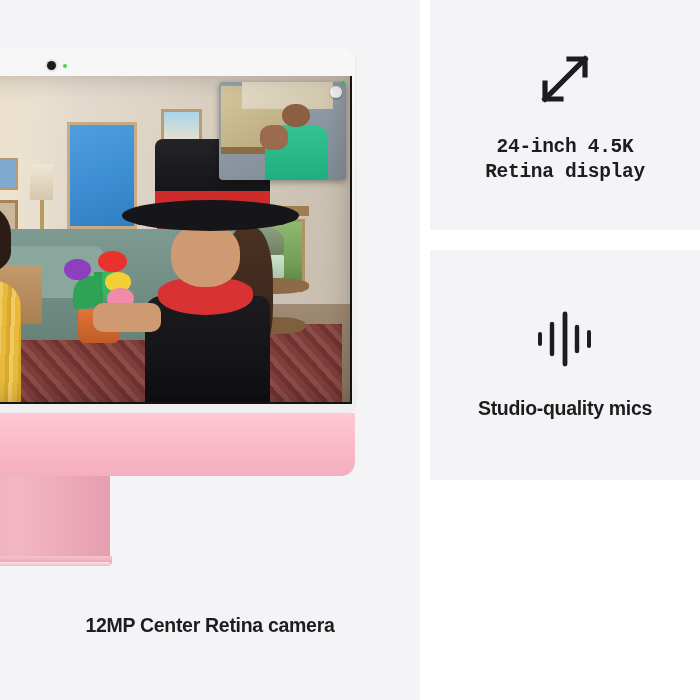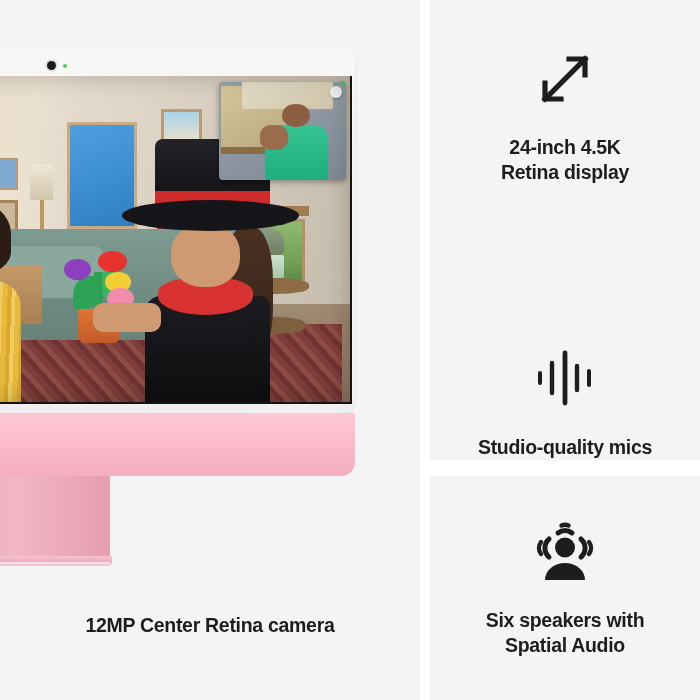--- a/index.html
+++ b/index.html
@@ -294,22 +294,22 @@
   .right-col {
     position:absolute; left:430px; top:0;
     width:270px; height:700px;
   }
   .feature-panel {
     position:absolute; left:0; width:270px;
     background:#f4f4f6;
     display:flex; flex-direction:column;
     align-items:center; justify-content:center;
   }
-  #panel-display { top:0;   height:230px; }
-  #panel-mics    { top:230px; height:230px;justify-content:flex-end; }
+  #panel-display { top:0;   height:230px;font-family:Liberation Mono, monospace; }
+  #panel-mics    { top:250px; height:230px; }
   #panel-audio   { top:476px; height:224px; }
 
   .feature-icon {
     display:flex; align-items:center; justify-content:center;
     margin-bottom: 22px;
   }
   .feature-label {
     font-size:19.5px; font-weight:700; color:#1d1d1f;
     text-align:center; line-height:1.3; letter-spacing:-0.3px;
     white-space: pre-line;
@@ -431,36 +431,15 @@
           <line x1="6" y1="26" x2="6" y2="36" stroke-width="4"></line>
           <line x1="18" y1="16" x2="18" y2="46" stroke-width="4.4"></line>
           <line x1="31" y1="6" x2="31" y2="56" stroke-width="4.8"></line>
           <line x1="43" y1="19" x2="43" y2="43" stroke-width="4.4"></line>
           <line x1="55" y1="24" x2="55" y2="38" stroke-width="4"></line>
         </svg>
       </div>
       <div class="feature-label">Studio-quality mics</div>
     </div>
 
-    <div class="feature-panel" id="panel-audio">
-      <div class="feature-icon">
-        <svg width="68" height="68" viewBox="0 0 68 68" fill="none">
-
-          <path d="M27 15 A11 11 0 0 1 41 15" stroke="#1d1d1f" stroke-width="5" stroke-linecap="round" fill="none"></path>
-          <path d="M30.5 7.5 A8.5 8.5 0 0 1 37.5 7.5" stroke="#1d1d1f" stroke-width="4.4" stroke-linecap="round" fill="none"></path>
-
-          <path d="M18 21 A12 12 0 0 0 18 39" stroke="#1d1d1f" stroke-width="5" stroke-linecap="round" fill="none"></path>
-          <path d="M10 24 A10 10 0 0 0 10 36" stroke="#1d1d1f" stroke-width="4.4" stroke-linecap="round" fill="none"></path>
-
-          <path d="M50 21 A12 12 0 0 1 50 39" stroke="#1d1d1f" stroke-width="5" stroke-linecap="round" fill="none"></path>
-          <path d="M58 24 A10 10 0 0 1 58 36" stroke="#1d1d1f" stroke-width="4.4" stroke-linecap="round" fill="none"></path>
-
-          <circle cx="34" cy="29.5" r="10" fill="#1d1d1f"></circle>
-
-          <path d="M14 62 A20 17 0 0 1 54 62 Z" fill="#1d1d1f"></path>
-        </svg>
-      </div>
-      <div class="feature-label">Six speakers with
-Spatial Audio</div>
-    </div>
 
   </div>
 </div>
 
 </body></html>

